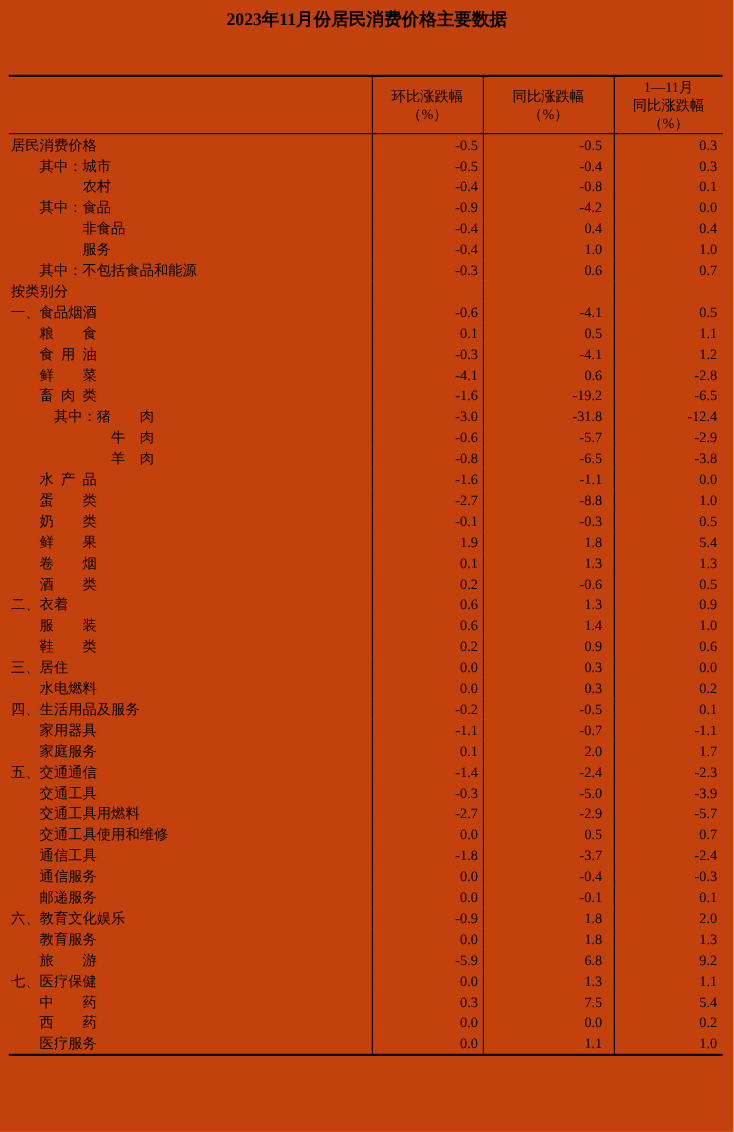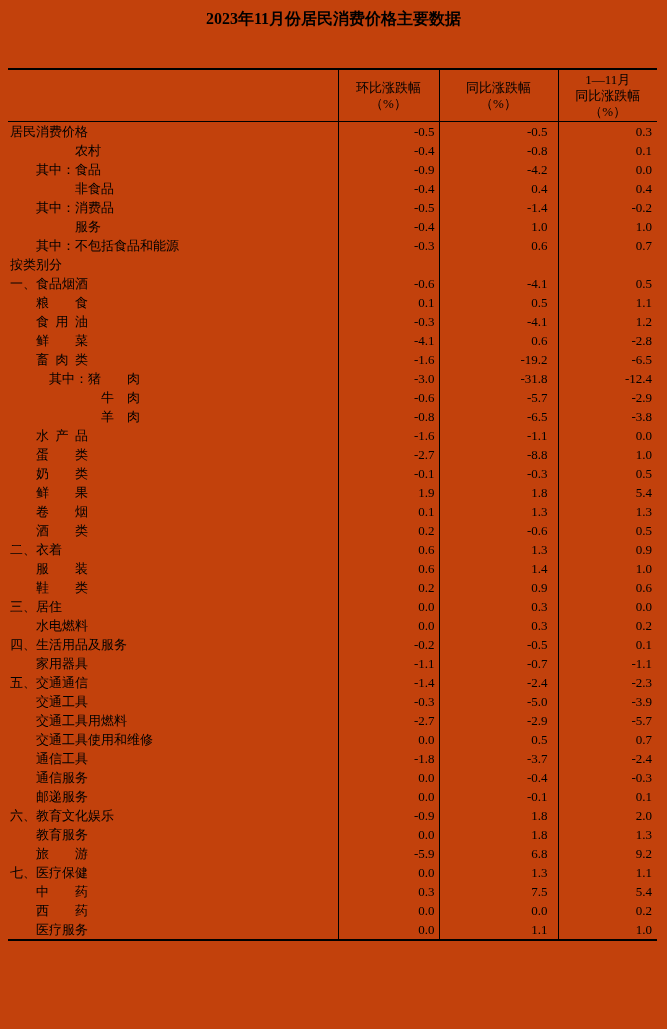--- a/index.html
+++ b/index.html
@@ -97,44 +97,44 @@
       </tr>
     </thead>
     <tbody id="rows">
         <tr>
     <td class="label" style="padding-left: 2px;">居民消费价格</td>
     <td class="num vline c1">-0.5</td>
     <td class="num vline c2">-0.5</td>
     <td class="num vline c3">0.3</td>
   </tr>
         <tr>
+    <td class="label" style="padding-left: 28px;">其中：城市</td>
+    <td class="num vline c1">-0.5</td>
+    <td class="num vline c2">-0.4</td>
+    <td class="num vline c3">0.3</td>
+  </tr>
+        <tr>
     <td class="label" style="padding-left: 67px;">农村</td>
     <td class="num vline c1">-0.4</td>
     <td class="num vline c2">-0.8</td>
     <td class="num vline c3">0.1</td>
   </tr>
         <tr>
     <td class="label" style="padding-left: 28px;">其中：食品</td>
     <td class="num vline c1">-0.9</td>
     <td class="num vline c2">-4.2</td>
     <td class="num vline c3">0.0</td>
   </tr>
         <tr>
     <td class="label" style="padding-left: 67px;">非食品</td>
     <td class="num vline c1">-0.4</td>
     <td class="num vline c2">0.4</td>
     <td class="num vline c3">0.4</td>
   </tr>
         <tr>
-    <td class="label" style="padding-left: 28px;">其中：消费品</td>
-    <td class="num vline c1">-0.5</td>
-    <td class="num vline c2">-1.4</td>
-    <td class="num vline c3">-0.2</td>
-  </tr>
-        <tr>
     <td class="label" style="padding-left: 67px;">服务</td>
     <td class="num vline c1">-0.4</td>
     <td class="num vline c2">1.0</td>
     <td class="num vline c3">1.0</td>
   </tr>
         <tr>
     <td class="label" style="padding-left: 28px;">其中：不包括食品和能源</td>
     <td class="num vline c1">-0.3</td>
     <td class="num vline c2">0.6</td>
     <td class="num vline c3">0.7</td>
@@ -263,20 +263,26 @@
     <td class="label" style="padding-left: 2px;">四、生活用品及服务</td>
     <td class="num vline c1">-0.2</td>
     <td class="num vline c2">-0.5</td>
     <td class="num vline c3">0.1</td>
   </tr>
         <tr>
     <td class="label" style="padding-left: 28px;">家用器具</td>
     <td class="num vline c1">-1.1</td>
     <td class="num vline c2">-0.7</td>
     <td class="num vline c3">-1.1</td>
+  </tr>
+        <tr>
+    <td class="label" style="padding-left: 28px;">家庭服务</td>
+    <td class="num vline c1">0.1</td>
+    <td class="num vline c2">2.0</td>
+    <td class="num vline c3">1.7</td>
   </tr>
         <tr>
     <td class="label" style="padding-left: 2px;">五、交通通信</td>
     <td class="num vline c1">-1.4</td>
     <td class="num vline c2">-2.4</td>
     <td class="num vline c3">-2.3</td>
   </tr>
         <tr>
     <td class="label" style="padding-left: 28px;">交通工具</td>
     <td class="num vline c1">-0.3</td>

